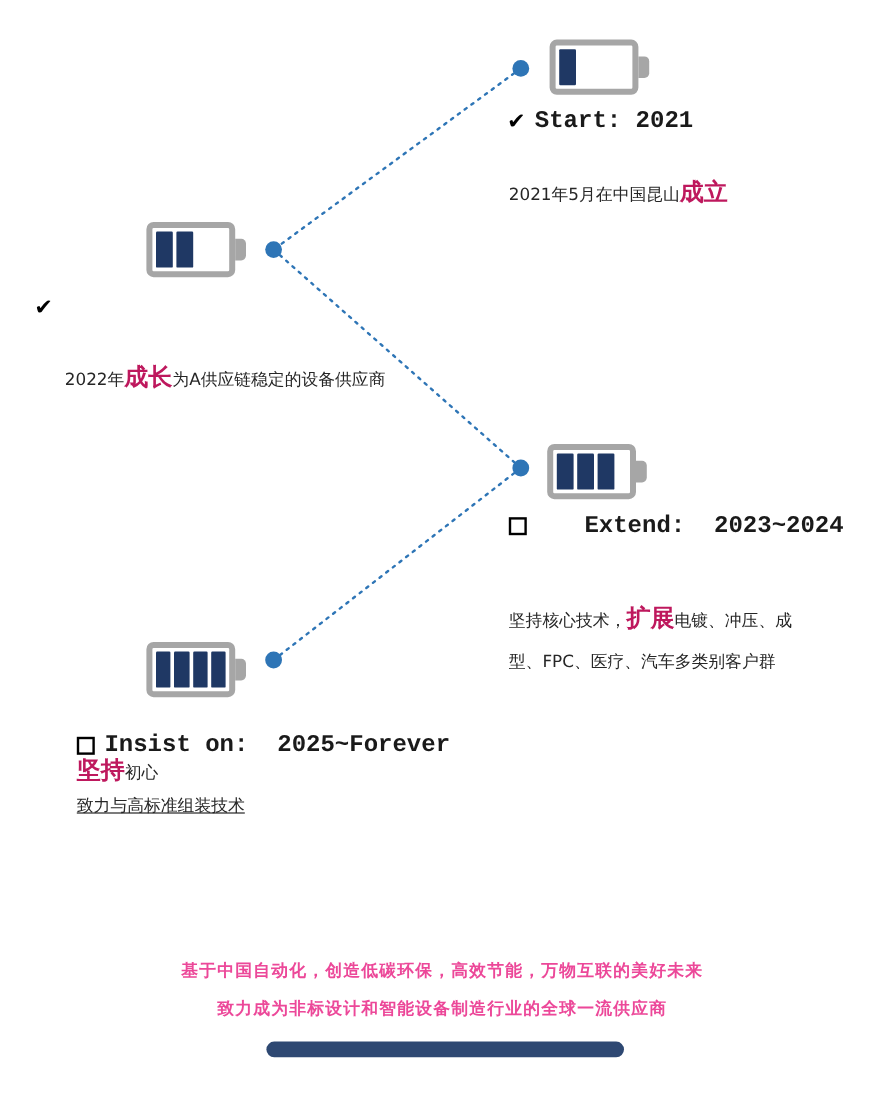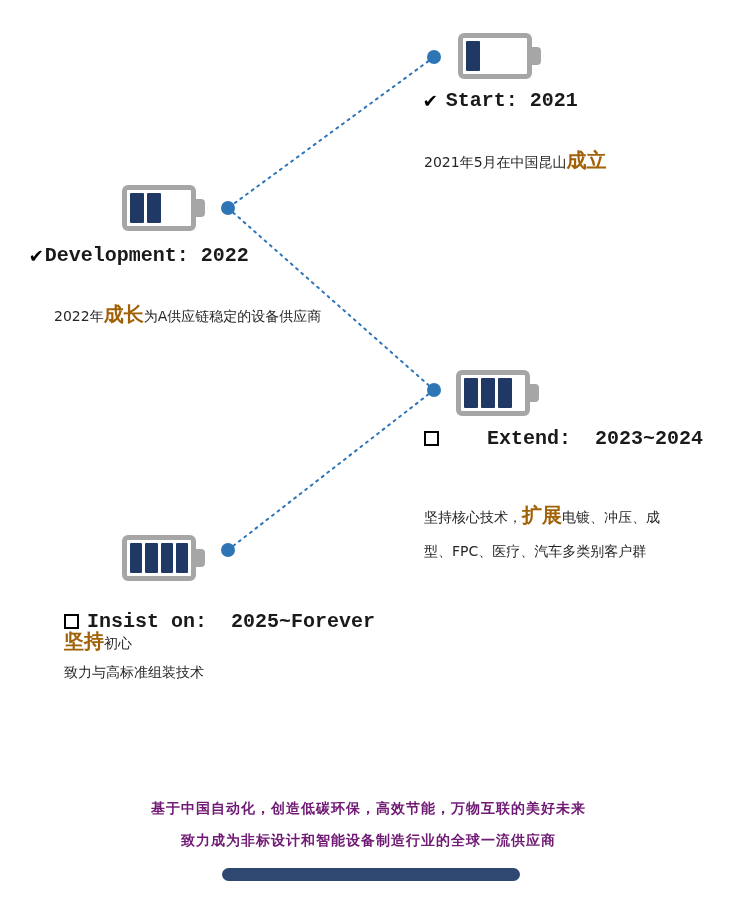--- a/index.html
+++ b/index.html
@@ -25,26 +25,26 @@
            width:9px;height:18px;background:var(--battery-border);border-radius:0 4px 4px 0;}
   .battery .bar{width:14px;background:var(--battery-bar);border-radius:1px;}
 
   .title{font-family:"Liberation Mono","DejaVu Sans Mono",monospace;font-size:20px;
          font-weight:700;color:#1a1a1a;white-space:pre;display:flex;align-items:center;}
   .check{font-size:21px;font-weight:900;color:#000;margin-right:9px;}
   .check.tight{margin-right:2px;}
   .boxmark{display:inline-block;width:15px;height:15px;border:2.5px solid #000;margin-right:8px;flex:none;}
 
   .desc{font-size:14px;color:#262626;}
-  .desc .big{font-size:20px;font-weight:700;color:#a16207;}
+  .desc .big{font-size:20px;font-weight:700;color:#be185d;}
   .desc.wrap{width:238px;line-height:34px;}
   .lines{font-size:14px;color:#262626;line-height:23px;}
 
   .footer-line{position:absolute;left:0;width:737px;text-align:center;font-size:14px;
-               font-weight:600;color:#701a75;letter-spacing:1px;}
+               font-weight:600;color:#ec4899;letter-spacing:1px;}
   .footer-bar{position:absolute;left:222px;top:868px;width:298px;height:13px;
               border-radius:7px;background:var(--footer-bar);}
 </style>
 </head>
 <body>
 
 <div class="page">
 
   <svg class="connectors" width="737" height="912" viewBox="0 0 737 912">
     <line class="connector-line" x1="434" y1="57" x2="228" y2="208"></line>
@@ -70,21 +70,20 @@
   </div>
 
   <div class="node" style="left:122px;top:185px;">
     <div class="battery">
         <div class="bar"></div>
         <div class="bar"></div>
       </div>
   </div>
   <div class="node title" style="left:30px;top:243px;">
     <span class="check tight">✔</span>
-    <span>Development: 2022</span>
   </div>
   <div class="node desc" style="left:54px;top:301px;">
     <span>2022年</span><span class="big">成长</span><span>为A供应链稳定的设备供应商</span>
   </div>
 
   <div class="node" style="left:456px;top:370px;">
     <div class="battery">
         <div class="bar"></div>
         <div class="bar"></div>
         <div class="bar"></div>
@@ -106,21 +105,21 @@
         <div class="bar"></div>
       </div>
   </div>
   <div class="node title" style="left:64px;top:610px;">
     <span class="boxmark"></span>
     <span>Insist on:  2025~Forever</span>
   </div>
   <div class="node desc" style="left:64px;top:628px;">
     <span class="big">坚持</span><span>初心</span>
   </div>
-  <div class="node lines" style="left:64px;top:661px;">
+  <div class="node lines" style="left:64px;top:661px;text-decoration:underline;">
     <div>致力与高标准组装技术</div>
   </div>
 
   <div class="footer-line" style="top:800px;">基于中国自动化，创造低碳环保，高效节能，万物互联的美好未来</div>
   <div class="footer-line" style="top:832px;">致力成为非标设计和智能设备制造行业的全球一流供应商</div>
   <div class="footer-bar"></div>
 
 </div>
 
 </body></html>

